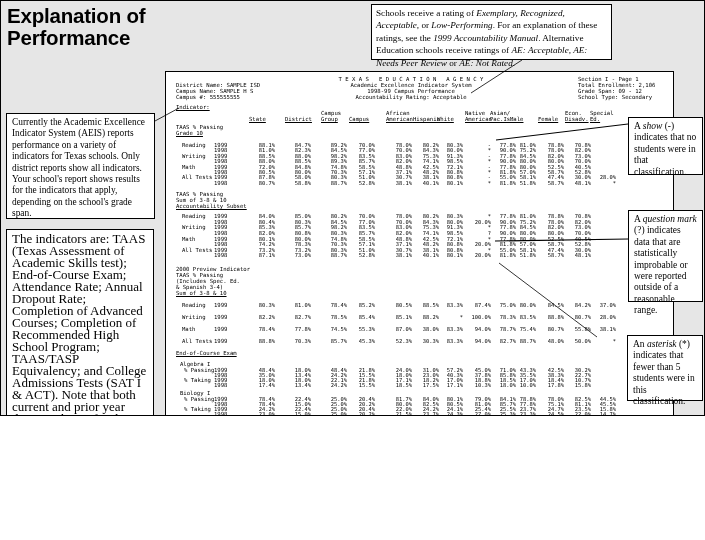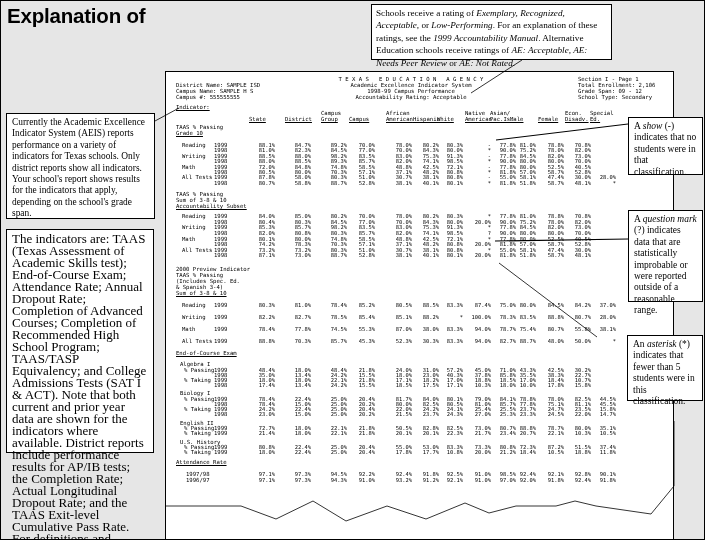--- a/index.html
+++ b/index.html
@@ -1,33 +1,34 @@
 <!DOCTYPE html>
 <html><head>
 <meta charset="utf-8">
 <style>
 *{box-sizing:border-box;margin:0;padding:0}
 body{width:705px;height:540px;background:#fff;overflow:hidden;font-family:"DejaVu Serif",serif}
-#frame{position:absolute;left:0;top:0;width:705px;height:540px;background:#e6e6e6;border:1px solid #000;overflow:hidden}
+#frame{position:absolute;left:0;top:0;width:705px;height:416px;background:#e6e6e6;border:1px solid #000;overflow:hidden}
 .title{position:absolute;left:6px;top:4px;font-family:"Liberation Sans",sans-serif;font-weight:bold;font-size:20.5px;line-height:22px;color:#000;width:160px;letter-spacing:-0.2px}
 .note{position:absolute;background:#fff;border:1px solid #000;font-family:"Liberation Serif",serif;font-size:9.6px;line-height:11.4px;color:#000;padding:3px 5px}
 .note i{font-style:italic}
 #page{position:absolute;left:164px;top:70px;width:509px;height:470px;background:#fff;border-left:1px solid #000;border-top:1px solid #000;border-right:1px solid #000}
 .hd{position:absolute;font-family:"DejaVu Sans Mono",monospace;font-size:5.6px;line-height:6.2px;white-space:pre}
 .u{text-decoration:underline}
 .row{position:absolute;left:0;font-family:"DejaVu Sans Mono",monospace;font-size:5.6px;line-height:6px;white-space:pre}
 .cell{position:absolute;text-align:right;font-family:"DejaVu Sans Mono",monospace;font-size:5.4px;line-height:6px;white-space:pre}
 svg.lines{position:absolute;left:0;top:0;pointer-events:none}
 </style>
 </head>
 <body>
 
 <div id="frame">
   <div class="title">
     <div>Explanation of</div>
+    <div>Performance</div>
   </div>
 
   <div id="page">
       <div class="hd" style="left: 10px; top: 10px;">District Name: SAMPLE ISD</div>
       <div class="hd" style="left: 10px; top: 16px;">Campus Name: SAMPLE H S</div>
       <div class="hd" style="left: 10px; top: 22px;">Campus #: 555555555</div>
       <div class="hd" style="left: 145px; top: 4px; width: 200px; text-align: center;">T E X A S   E D U C A T I O N   A G E N C Y</div>
       <div class="hd" style="left: 145px; top: 10px; width: 200px; text-align: center;">Academic Excellence Indicator System</div>
       <div class="hd" style="left: 145px; top: 16px; width: 200px; text-align: center;">1998-99 Campus Performance</div>
       <div class="hd" style="left: 145px; top: 22px; width: 200px; text-align: center;">Accountability Rating: Acceptable</div>

